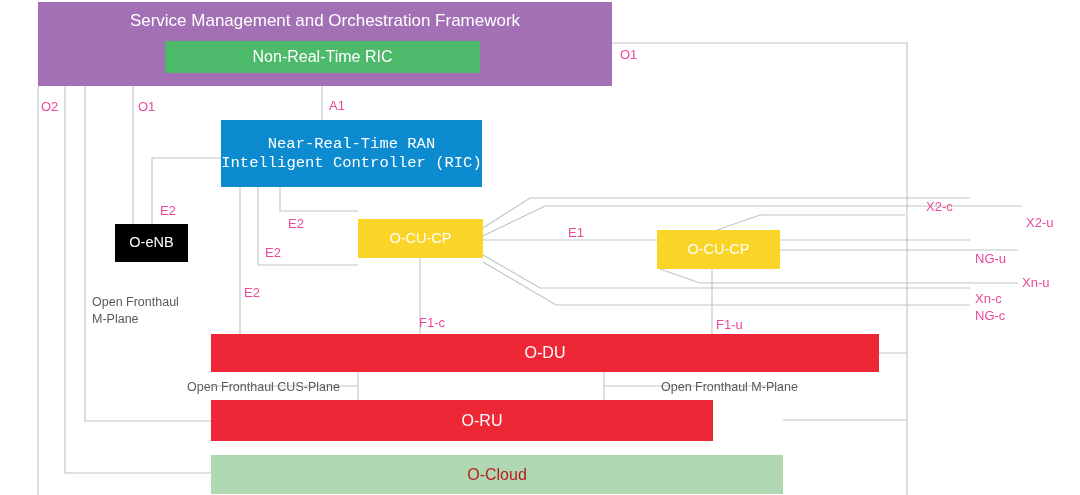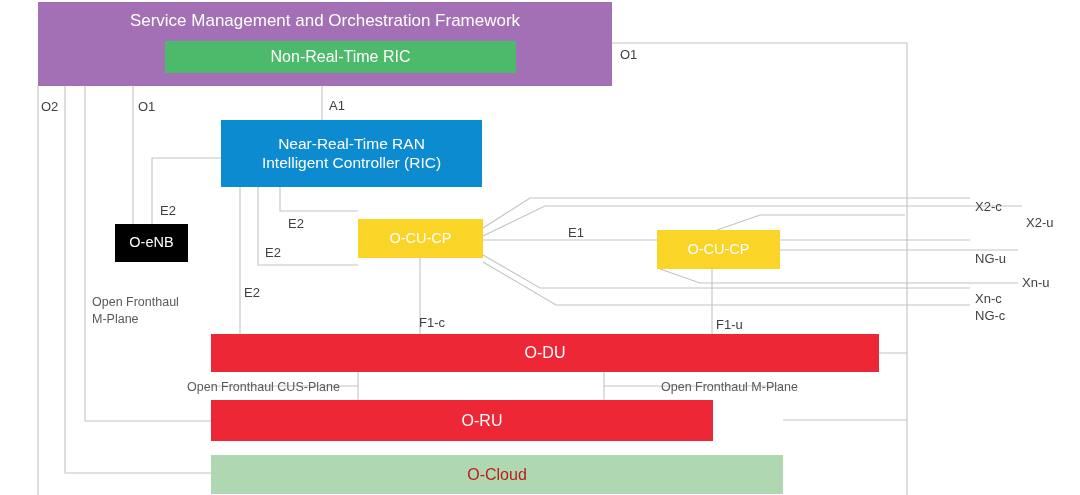--- a/index.html
+++ b/index.html
@@ -1,44 +1,44 @@
 <!DOCTYPE html>
 <html><head>
 <meta charset="utf-8">
 <style>
   html,body{margin:0;padding:0;background:#ffffff;}
   body{font-family:"Liberation Sans","DejaVu Sans",sans-serif;}
   #stage{position:relative;width:1080px;height:495px;background:#ffffff;overflow:hidden;}
   svg.wires{position:absolute;left:0;top:0;width:1080px;height:495px;pointer-events:none;}
   .box{position:absolute;display:flex;align-items:center;justify-content:center;
        text-align:center;color:#ffffff;box-sizing:border-box;line-height:1.22;}
-  .lbl{position:absolute;color:#404040;font-size:13px;white-space:nowrap;}
+  .lbl{position:absolute;color:#ec4899;font-size:13px;white-space:nowrap;}
   .lbl2{position:absolute;color:#58595B;font-size:12.5px;line-height:1.35;white-space:nowrap;}
   #smo{left:38px;top:2px;width:574px;height:84px;background:#A370B5;
        align-items:flex-start;justify-content:center;padding-top:9px;font-size:17px;}
-  #nonrt{left:165px;top:41px;width:351px;height:32px;background:#4CB96B;font-size:16px;}
-  #nearrt{left:221px;top:120px;width:261px;height:67px;background:#0C8BD0;font-size:15.5px;}
+  #nonrt{left:165px;top:41px;width:315px;height:32px;background:#4CB96B;font-size:16px;}
+  #nearrt{left:221px;top:120px;width:261px;height:67px;background:#0C8BD0;font-size:15.5px;font-family:Liberation Mono, monospace;}
   #oenb{left:115px;top:224px;width:73px;height:38px;background:#000000;font-size:14.5px;}
   #ocucp1{left:358px;top:219px;width:125px;height:39px;background:#FBD428;font-size:14.5px;}
   #ocucp2{left:657px;top:230px;width:123px;height:39px;background:#FBD428;font-size:14.5px;}
   #odu{left:211px;top:334px;width:668px;height:38px;background:#EE2737;font-size:16px;}
   #oru{left:211px;top:400px;width:502px;height:41px;background:#EE2737;font-size:16px;padding-left:40px;}
   #ocloud{left:211px;top:455px;width:572px;height:39px;background:#AFD8B2;color:#b91c1c;font-size:16px;}
   .lbl-o2{left:41px;top:99px;}
   .lbl-o1a{left:138px;top:99px;}
   .lbl-a1{left:329px;top:98px;}
   .lbl-o1b{left:620px;top:47px;}
   .lbl-e2a{left:160px;top:203px;}
   .lbl-e2b{left:288px;top:216px;}
   .lbl-e2c{left:265px;top:245px;}
   .lbl-e2d{left:244px;top:285px;}
   .lbl-e1{left:541px;top:225px;margin-left:27px;}
   .lbl-f1c{left:419px;top:315px;}
   .lbl-f1u{left:716px;top:317px;}
-  .lbl-x2c{left:975px;top:199px;}
+  .lbl-x2c{left:926px;top:199px;}
   .lbl-x2u{left:1026px;top:215px;}
   .lbl-ngu{left:975px;top:251px;}
   .lbl-xnu{left:1022px;top:275px;}
   .lbl-xnc{left:975px;top:291px;}
   .lbl-ngc{left:975px;top:308px;}
   .lbl-ofm{left:92px;top:294px;}
   .lbl-ofcus{left:187px;top:379px;}
   .lbl-ofmp{left:661px;top:379px;}
 </style>
 </head>

